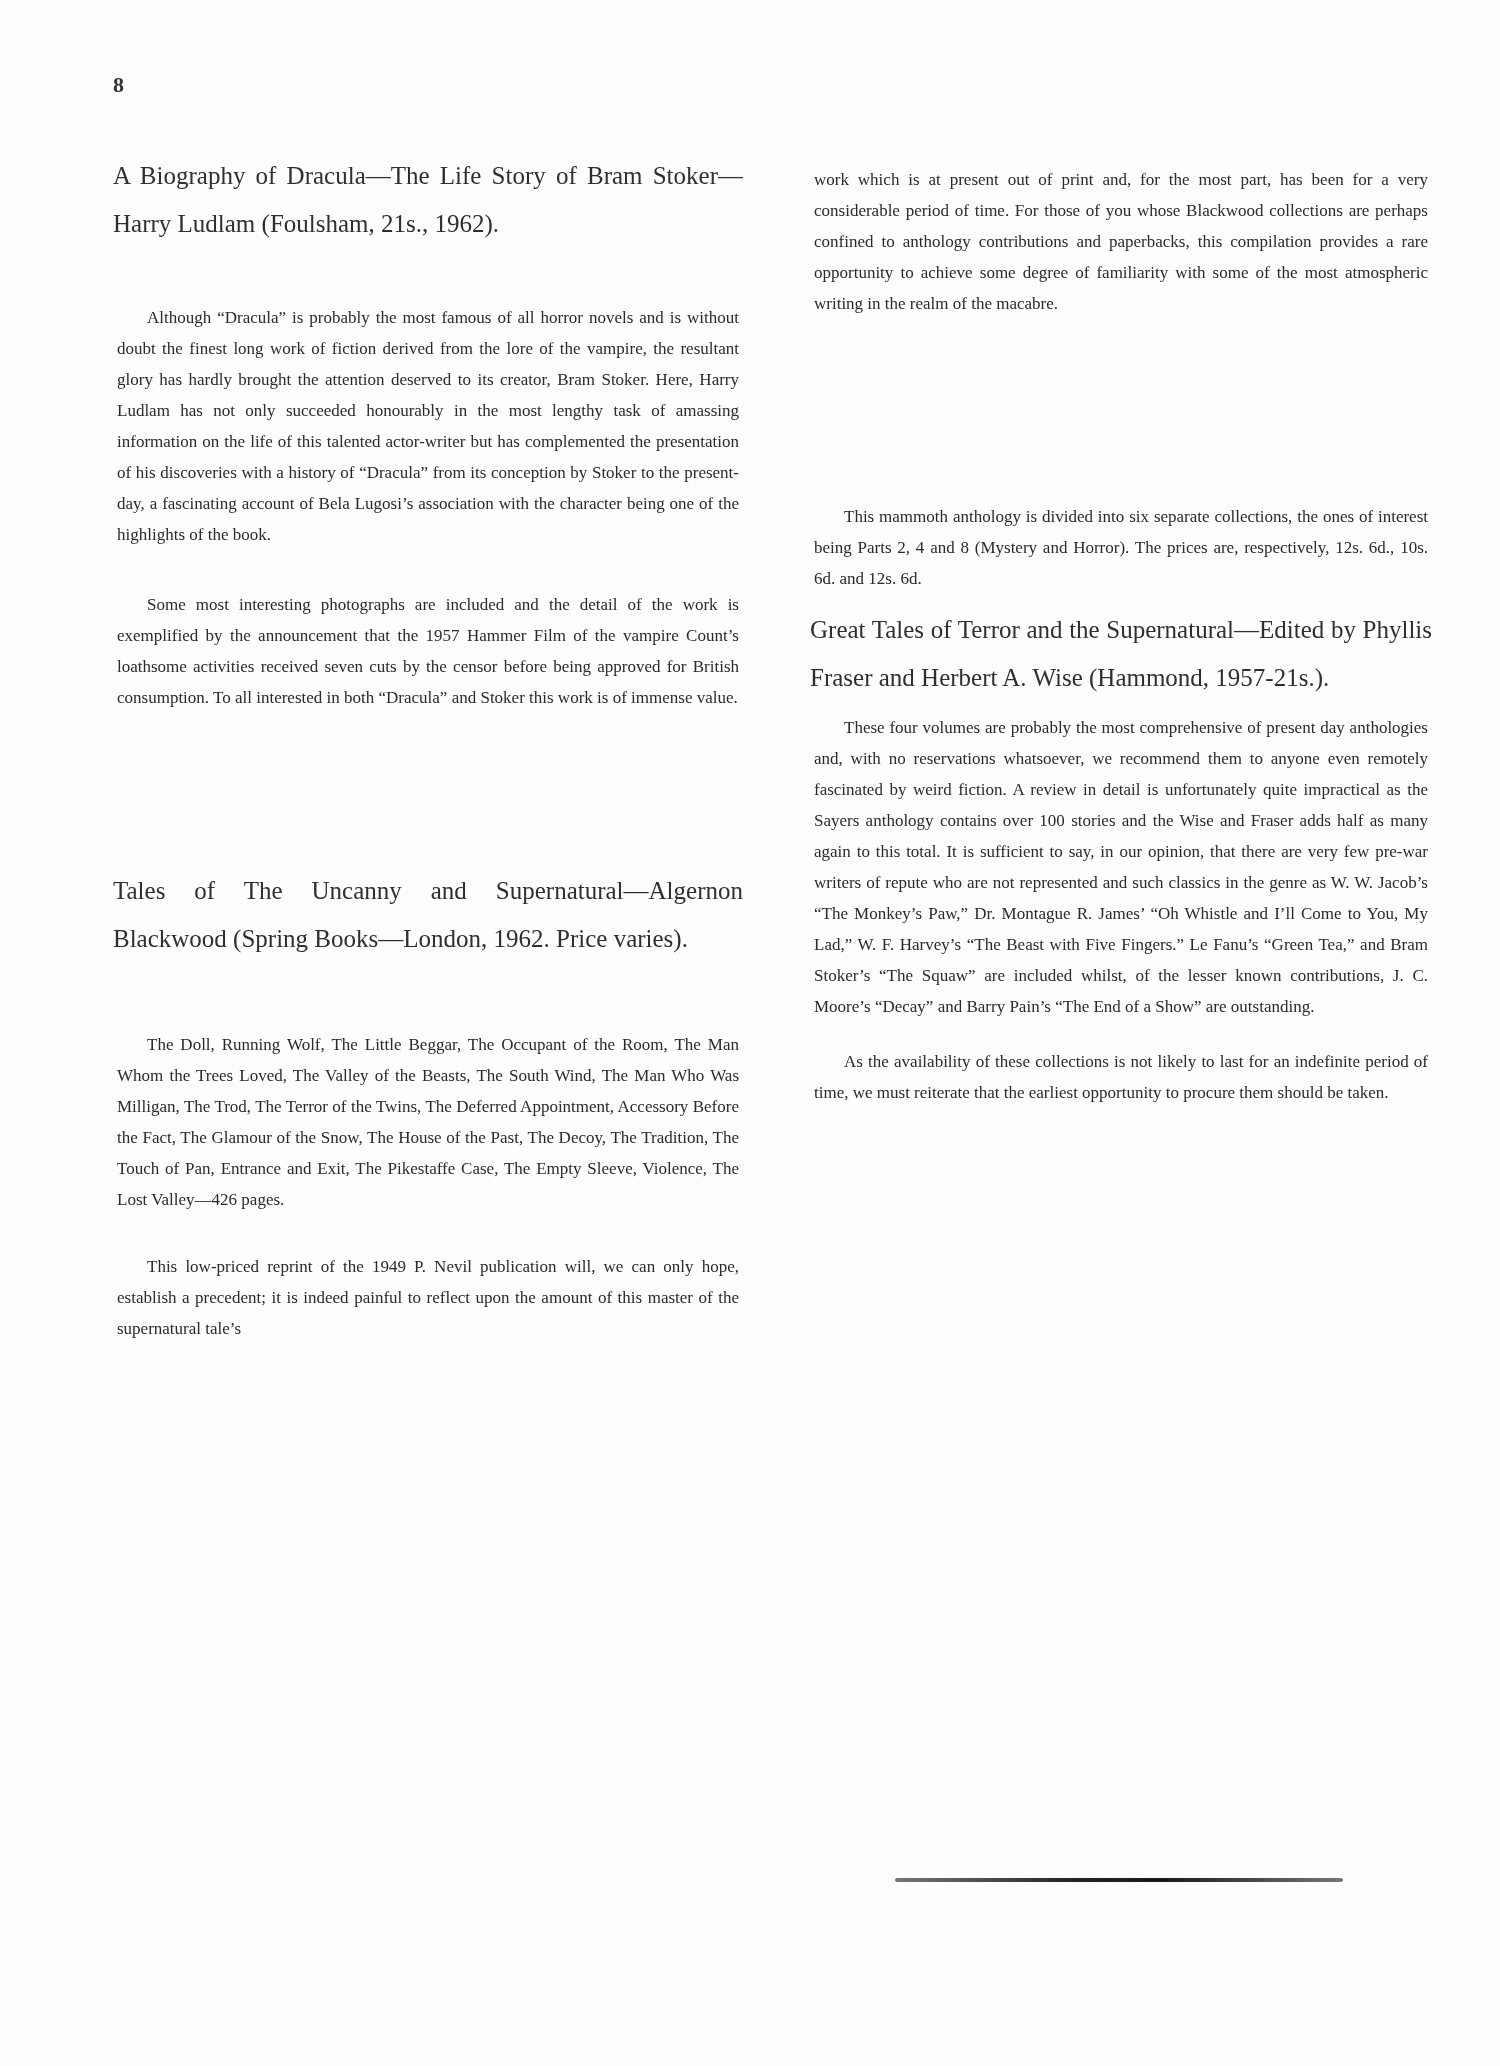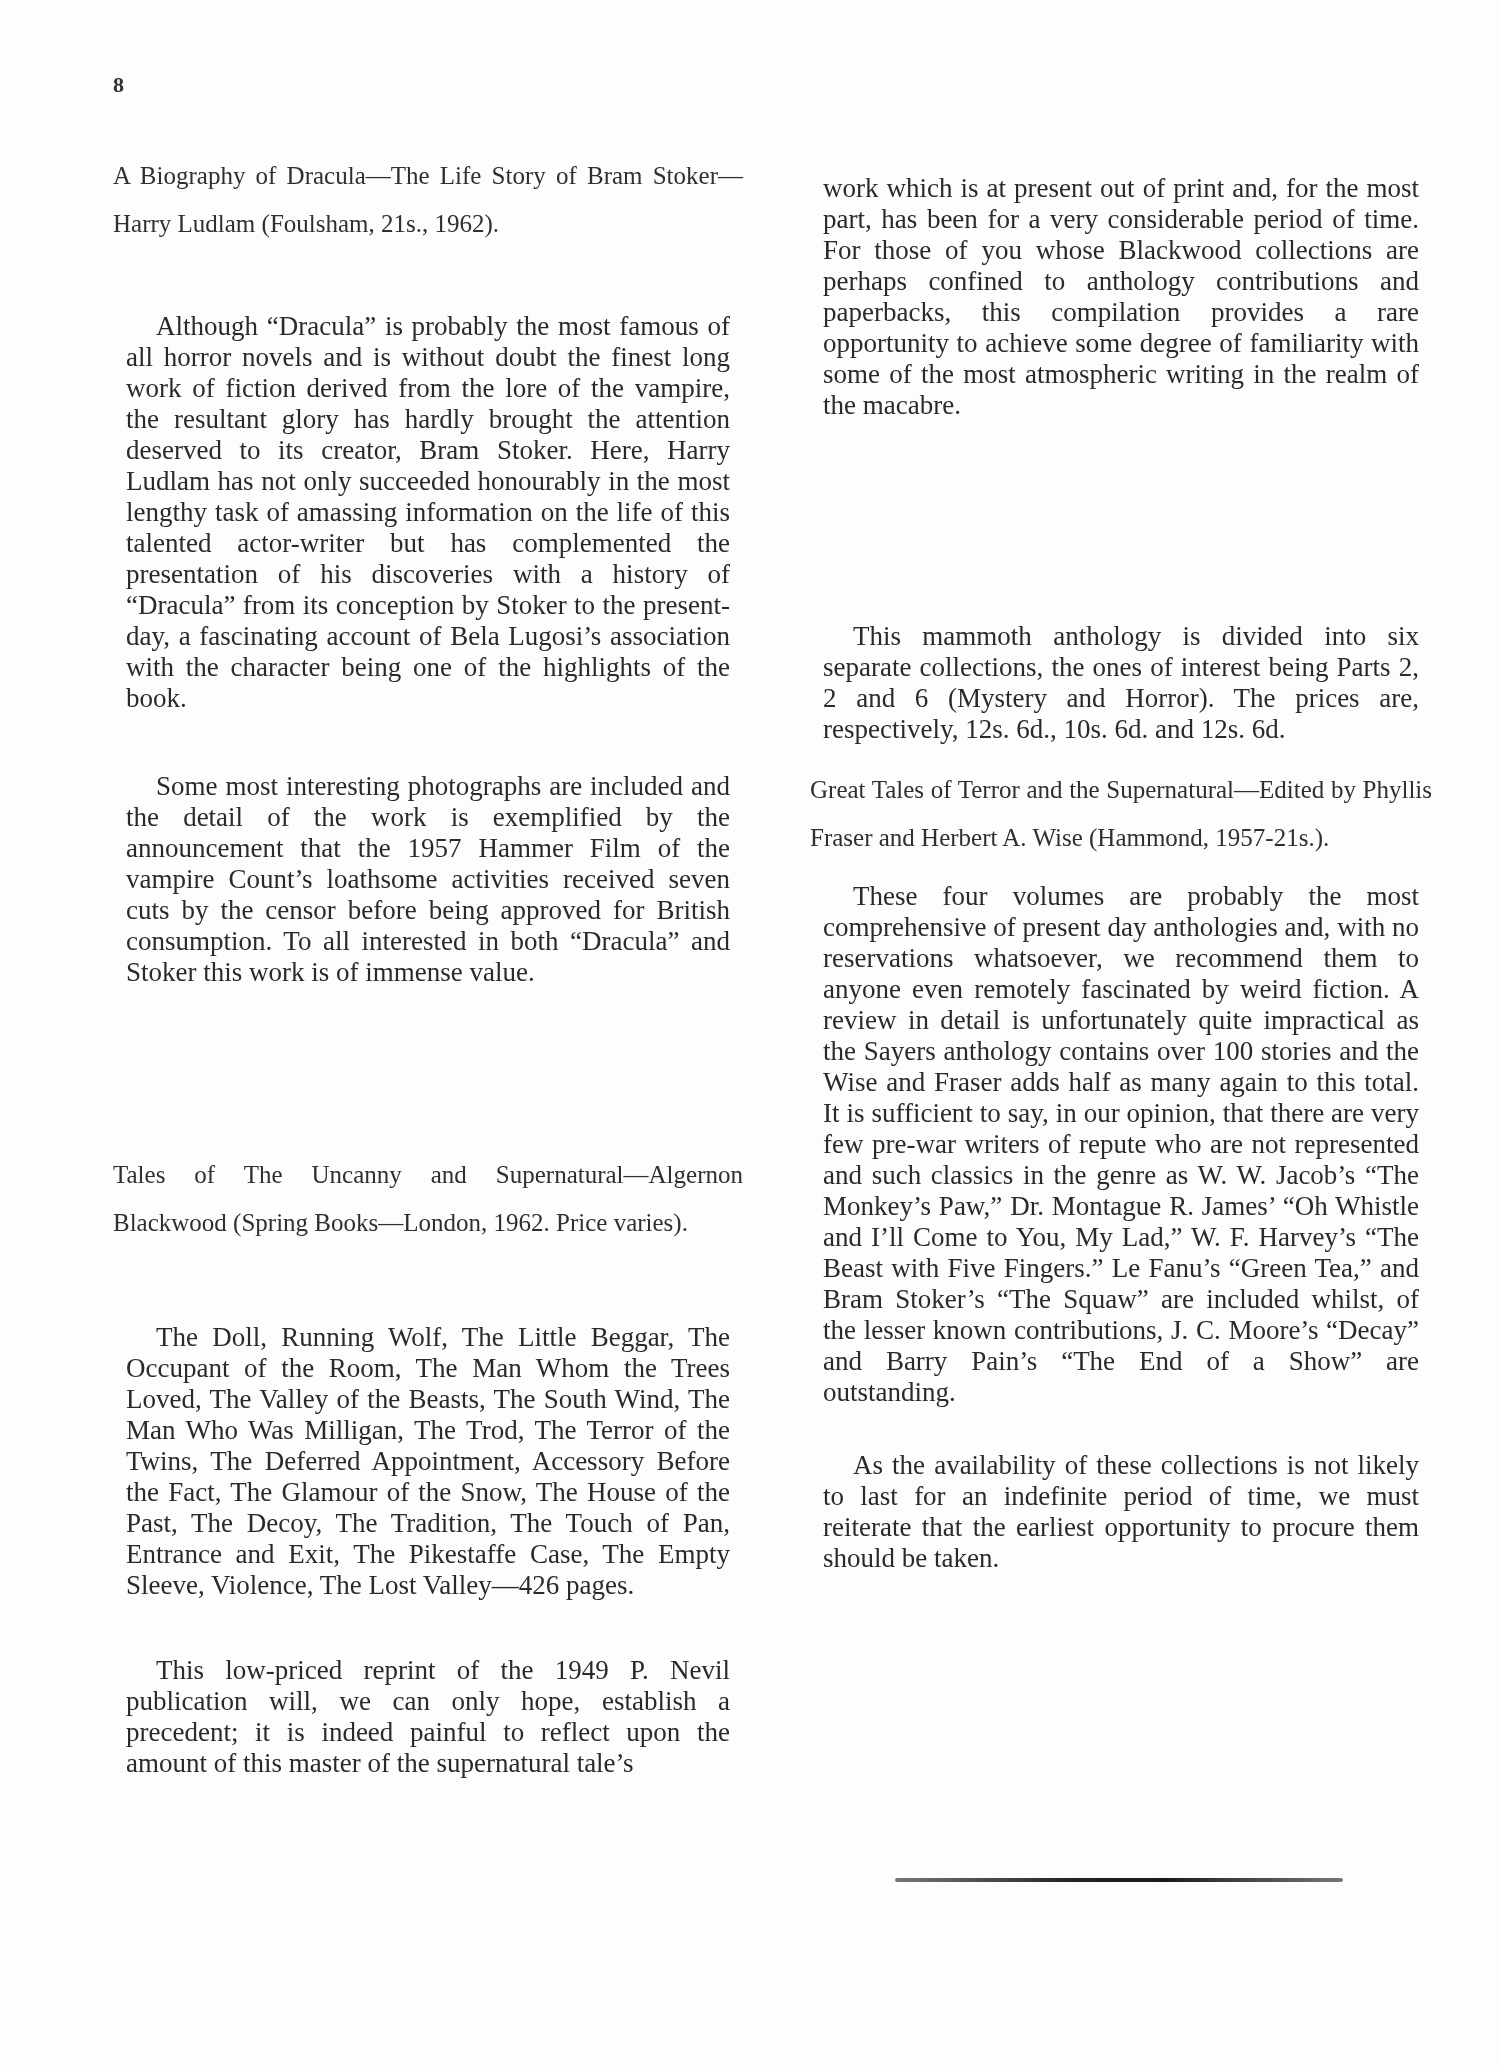--- a/index.html
+++ b/index.html
@@ -22,25 +22,25 @@
   .col-right { left: 810px; width: 622px; top: 160px; }
   .heading {
     font-weight: normal;
     font-size: 25px;
     line-height: 48px;
     text-align: justify;
     color: #2f2f2f;
     margin: 0;
   }
   .para {
-    font-size: 27px;
+    font-size: 17px;
     line-height: 31px;
     text-align: justify;
     text-indent: 30px;
-    margin: 13px;
+    margin: 4px;
   }
   .para.noindent { text-indent: 0; }
   .gap-sm { height: 18px; }
   .gap-md { height: 46px; }
   .rule {
     position: absolute; left: 895px; top: 1878px; width: 448px; height: 4px;
     background: linear-gradient(90deg, #777 0%, #222 40%, #1a1a1a 60%, #777 100%);
     border-radius: 2px;
   }
 </style>
@@ -65,21 +65,21 @@
     <div style="height:28px"></div>
     <p class="para">This low-priced reprint of the 1949 P. Nevil publication will, we can only hope, establish a precedent; it is indeed painful to reflect upon the amount of this master of the supernatural tale’s</p>
   </section>
 </div>
 
 <div class="column col-right">
   <p class="para noindent">work which is at present out of print and, for the most part, has been for a very considerable period of time. For those of you whose Blackwood collections are perhaps confined to anthology contributions and paperbacks, this compilation provides a rare opportunity to achieve some degree of familiarity with some of the most atmospheric writing in the realm of the macabre.</p>
   <div style="height:128px"></div>
   <section>
     <div style="height:46px"></div>
-    <p class="para">This mammoth anthology is divided into six separate collections, the ones of interest being Parts 2, 2 and 6 (Mystery and Horror). The prices are, respectively, 12s. 6d., 10s. 6d. and 12s. 6d.</p>
+    <p class="para">This mammoth anthology is divided into six separate collections, the ones of interest being Parts 2, 4 and 8 (Mystery and Horror). The prices are, respectively, 12s. 6d., 10s. 6d. and 12s. 6d.</p>
   </section>
   <div style="height:8px"></div>
   <section>
     <h2 class="heading">Great Tales of Terror and the Supernatural—Edited by Phyllis Fraser and Herbert A. Wise (Hammond, 1957-21s.).</h2>
     <div style="height:6px"></div>
     <p class="para">These four volumes are probably the most comprehensive of present day anthologies and, with no reservations whatsoever, we recommend them to anyone even remotely fascinated by weird fiction. A review in detail is unfortunately quite impractical as the Sayers anthology contains over 100 stories and the Wise and Fraser adds half as many again to this total. It is sufficient to say, in our opinion, that there are very few pre-war writers of repute who are not represented and such classics in the genre as W. W. Jacob’s “The Monkey’s Paw,” Dr. Montague R. James’ “Oh Whistle and I’ll Come to You, My Lad,” W. F. Harvey’s “The Beast with Five Fingers.” Le Fanu’s “Green Tea,” and Bram Stoker’s “The Squaw” are included whilst, of the lesser known contributions, J. C. Moore’s “Decay” and Barry Pain’s “The End of a Show” are outstanding.</p>
     <div style="height:16px"></div>
     <p class="para">As the availability of these collections is not likely to last for an indefinite period of time, we must reiterate that the earliest opportunity to procure them should be taken.</p>
   </section>
 </div>

